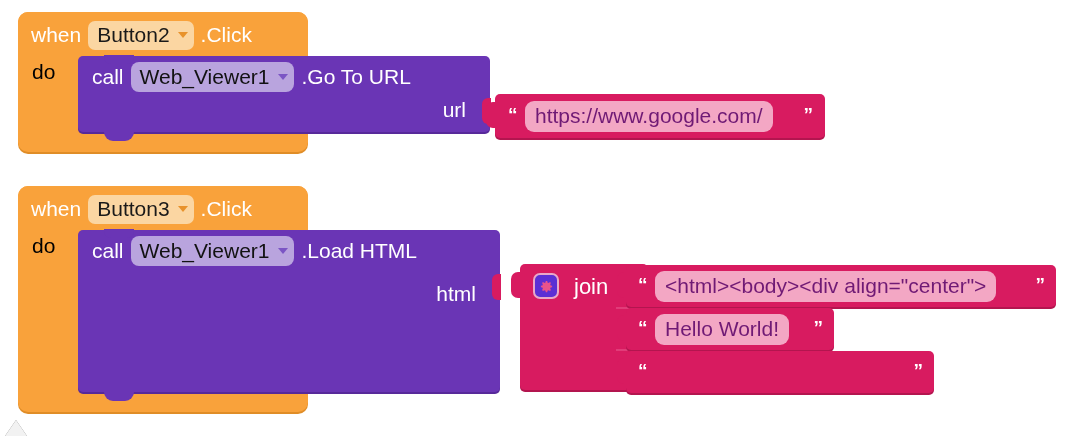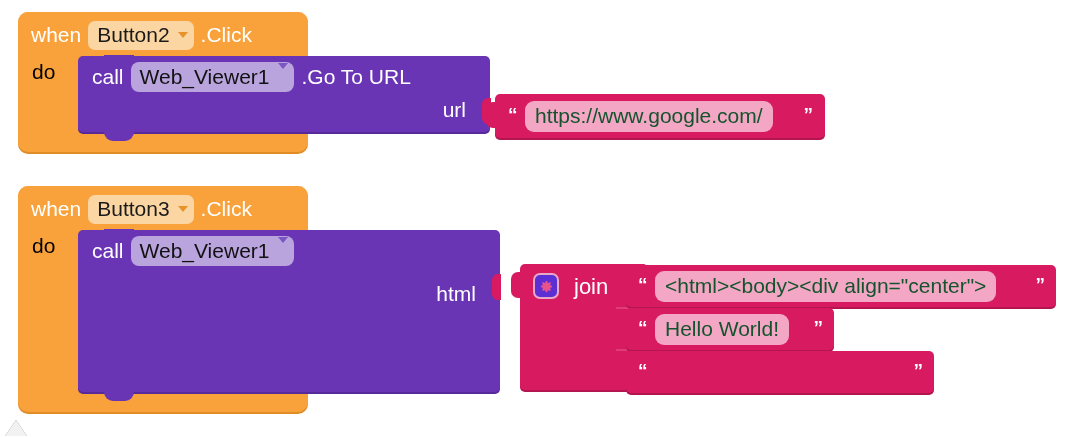--- a/index.html
+++ b/index.html
@@ -88,20 +88,21 @@
   }
   .call-row1 {
     position: absolute;
     left: 14px; top: 6px;
     display: flex; align-items: center;
     white-space: nowrap;
   }
   .call-kw { color: #ffffff; font-size: 21px; }
   .field-purple {
     display: inline-flex;
+    align-items: center;
     background: #B9A4DE;
     border-radius: 8px;
     padding: 1px 6px 2px 9px;
     margin: 0 7px;
     color: #121212;
     font-size: 21px;
     line-height: 27px;
     white-space: nowrap;
   }
   .field-purple .caret {
@@ -148,21 +149,21 @@
     font-weight: bold;
     line-height: 1;
   }
   .str-field {
     position: absolute;
     display: inline-flex;
     align-items: center;
     background: #F3A7C4;
     border-radius: 9px;
     padding: 1px 10px 3px 10px;
-    color: #14532d;
+    color: #701a75;
     font-size: 21px;
     line-height: 27px;
     white-space: nowrap;
   }
   .join-label {
     position: absolute;
     color: #ffffff;
     font-size: 22px;
   }
   
@@ -269,20 +270,21 @@
     <div class="call-body" style="left:78px; top:230px; width:422px; height:162px;">
       <div class="notch-top"></div>
       <div class="notch-bottom"></div>
 
       <div class="call-row1">
         <span class="call-kw">call</span>
         <span class="field-purple">
           <span>Web_Viewer1</span>
           <span class="caret"></span>
         </span>
+        <span class="call-kw">.Load HTML</span>
       </div>
 
       <div class="arg-label" style="right:24px; top:52px;">html</div>
 
       <div class="socket-f" style="right:-1px; top:44px; background:#D81B60;"></div>
     </div>
 
     <div class="pink-body" style="left:520px; top:264px; width:128px; height:126px;">
       <div class="plug-m" style="top:8px;"></div>
 

